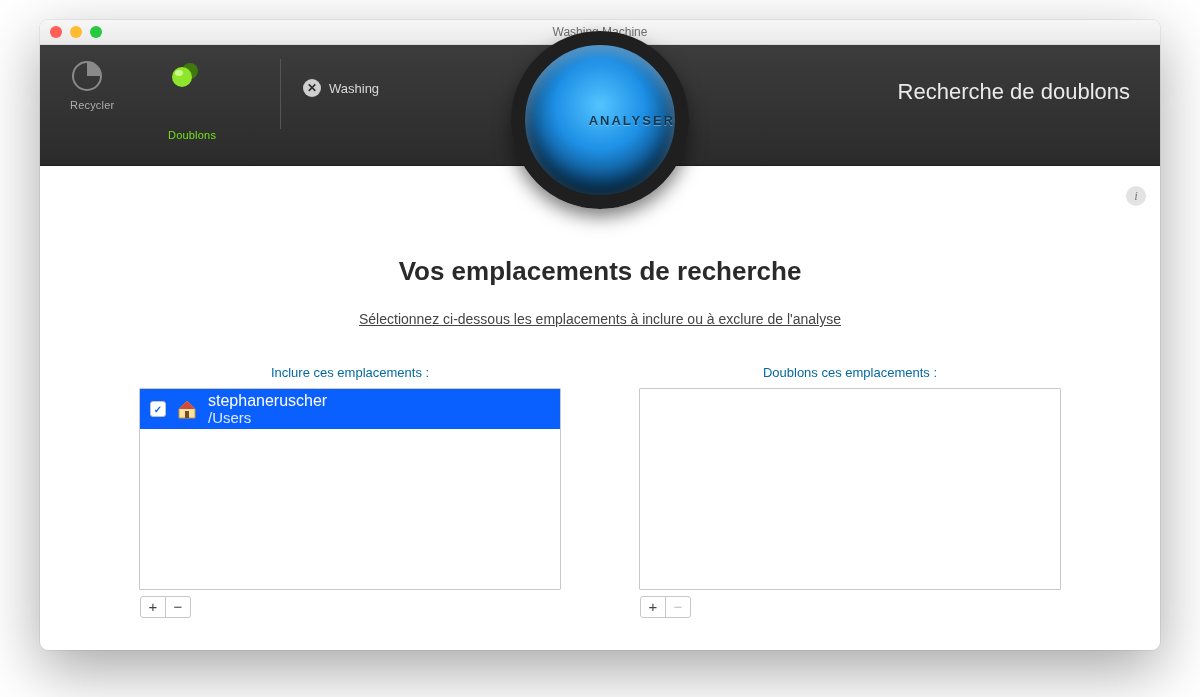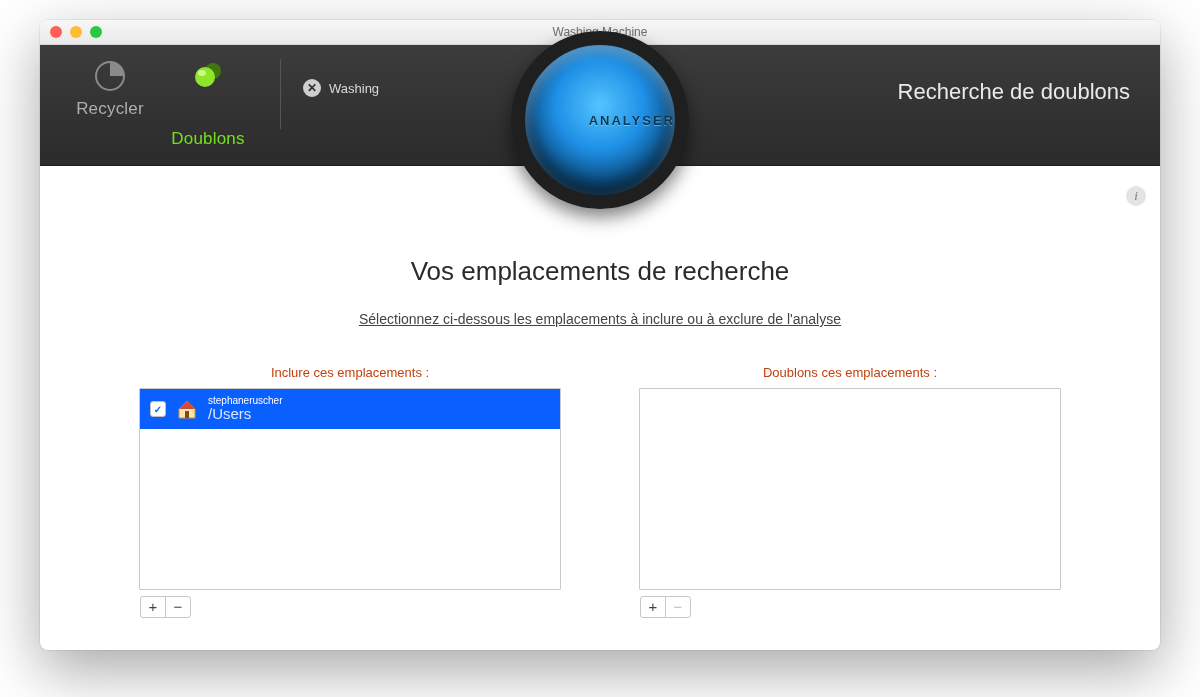--- a/index.html
+++ b/index.html
@@ -20,21 +20,21 @@
   .tl.close{background:#ff5f57;}
   .tl.min{background:#febc2e;}
   .tl.max{background:#28c840;}
   .win-title{margin:0 auto;font-size:12px;color:#6f6f6f;}
   .toolbar{
     height:106px;background:linear-gradient(#3c3c3c,#2b2b2b);
     display:flex;align-items:flex-start;position:relative;
     padding:14px 30px 0 30px;color:#c9c9c9;
     border-bottom:1px solid #1c1c1c;
   }
-  .tab{display:flex;flex-direction:column;align-items:center;width:80px;gap:6px;font-size:17px;margin-right:18px;color:#aeaeae;}
+  .tab{display:flex;flex-direction:column;align-items:flex-start;width:80px;gap:6px;font-size:11px;margin-right:18px;color:#aeaeae;}
   .tab.active{color:#73e11a;gap:36px;}
   .tab .icon{width:34px;height:34px;display:flex;align-items:center;justify-content:center;}
   .tab-label{letter-spacing:.2px;}
   .divider{width:1px;height:70px;background:#555;margin:0 14px;}
   .cancel-btn{display:flex;align-items:center;gap:8px;color:#d9d9d9;font-size:13px;margin-top:20px;margin-left:8px;}
   .cancel-btn .xicon{width:18px;height:18px;border-radius:50%;background:#cfcfcf;color:#2f2f2f;display:flex;align-items:center;justify-content:center;font-weight:700;font-size:12px;}
   .analyse-disc{
     position:absolute;left:50%;top:-14px;transform:translateX(-50%);
     width:150px;height:150px;border-radius:50%;
     background:radial-gradient(circle at 50% 40%, #54c4ff 0%, #1e90e6 38%, #105a95 62%, #0a3a5d 80%);
@@ -44,33 +44,33 @@
   }
   .analyse-text{
     font-size:13px;font-weight:700;letter-spacing:2px;color:#083a55;
     text-shadow:0 1px 0 rgba(255,255,255,.35);
   }
   .page-title{
     margin-left:auto;margin-top:20px;color:#eaeaea;font-size:22px;font-weight:400;
   }
   .content{flex:1;position:relative;padding:90px 80px 30px 80px;}
   .info-btn{position:absolute;right:14px;top:20px;width:20px;height:20px;border-radius:50%;background:#e3e3e3;color:#7b7b7b;display:flex;align-items:center;justify-content:center;font-style:italic;font-family:Georgia,serif;font-size:13px;}
-  .h1{text-align:center;font-size:26px;color:#2a2a2a;font-weight:400;margin:0 0 24px 0;}
+  .h1{text-align:center;font-size:26px;color:#2a2a2a;font-weight:700;margin:0 0 24px 0;}
   .sub{text-align:center;font-size:14px;color:#444;margin-bottom:38px;text-decoration:underline;}
   .cols{display:flex;gap:80px;justify-content:center;}
   .col{flex:0 0 420px;display:flex;flex-direction:column;align-items:center;}
-  .col-title{font-size:13px;color:#c2410c;margin-bottom:8px;}
+  .col-title{font-size:13px;color:#0369a1;margin-bottom:8px;}
   .listbox{width:100%;height:200px;border:1px solid #c9c9c9;background:#fff;border-radius:1px;overflow:hidden;}
   .row{display:flex;align-items:center;height:40px;padding:0 10px;gap:10px;}
   .row.selected{background:#0a5fff;color:#fff;}
   .chk{width:14px;height:14px;border-radius:3px;background:#fff;border:1px solid #bfbfbf;display:flex;align-items:center;justify-content:center;color:#0a5fff;font-size:11px;}
   .chk.checked::after{content:"✓";color:#0a5fff;font-size:10px;font-weight:700;}
   .home-ico{width:22px;height:22px;}
   .row-text{display:flex;flex-direction:column;line-height:1.1;}
-  .row-name{font-size:10px;}
+  .row-name{font-size:16px;}
   .row-path{font-size:15px;opacity:.85;}
   .pm{display:flex;margin-top:6px;border:1px solid #c7c7c7;border-radius:3px;overflow:hidden;align-self:flex-start;background:#fff;}
   .pm button{
     all:unset;width:24px;height:20px;text-align:center;font-size:15px;line-height:18px;
     color:#444;cursor:pointer;
   }
   .pm button+button{border-left:1px solid #c7c7c7;}
   .pm button.disabled{color:#bdbdbd;cursor:default;}
   
   svg{display:block;}

